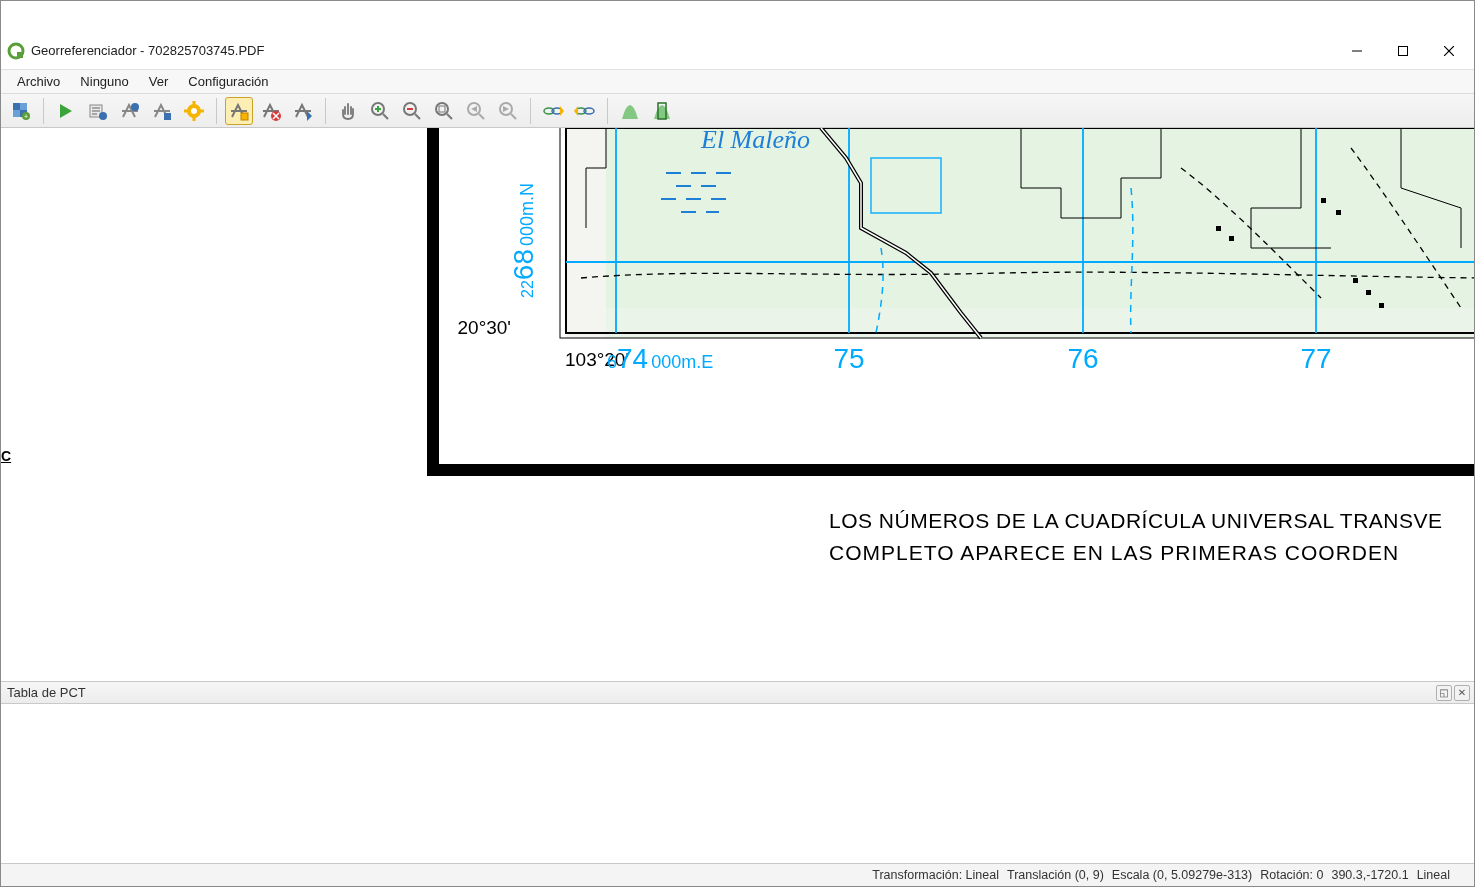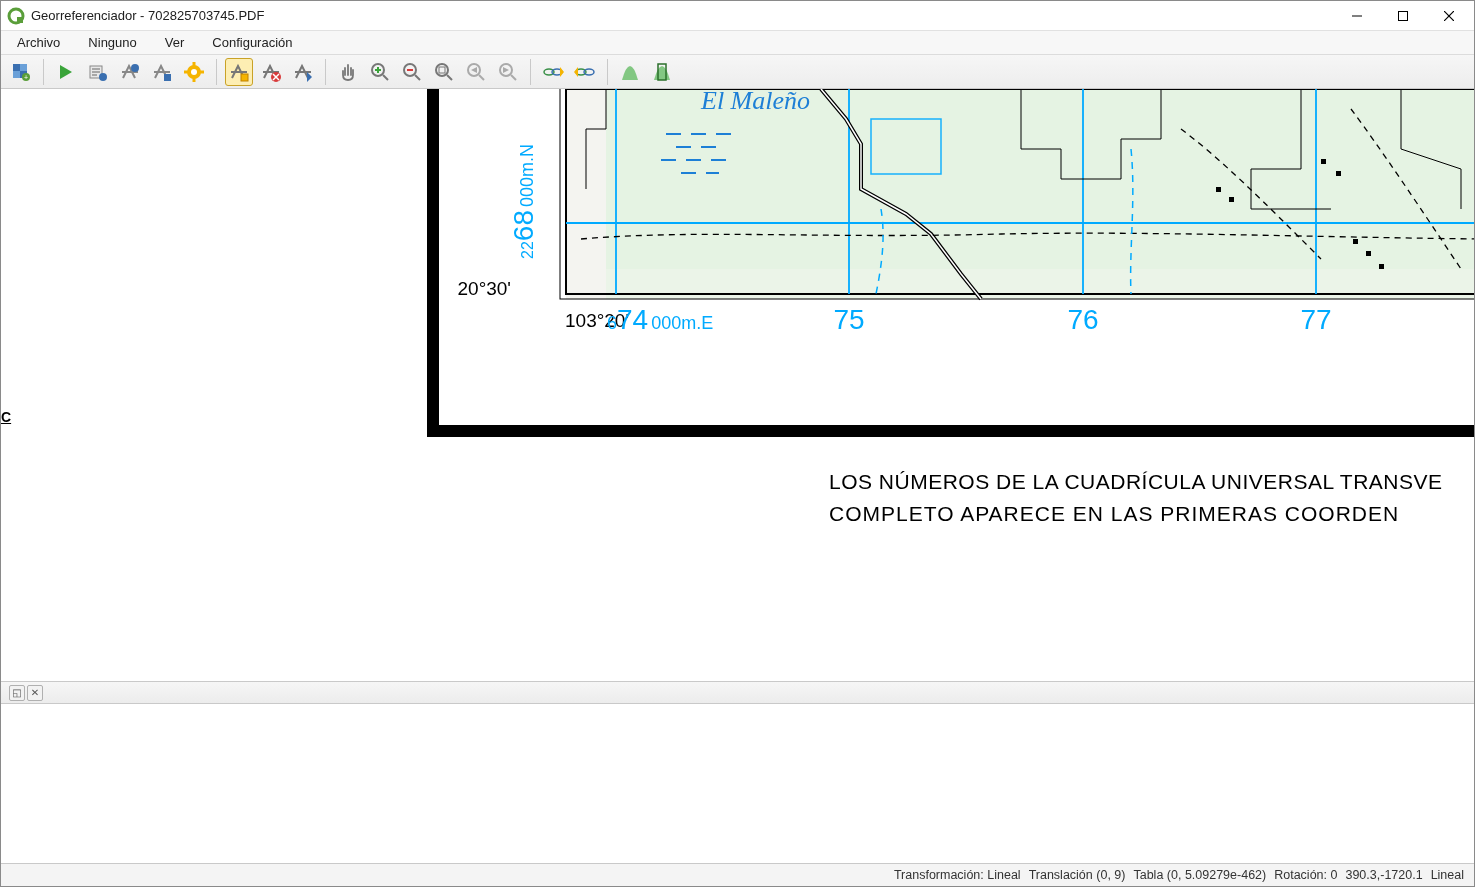--- a/index.html
+++ b/index.html
@@ -11,46 +11,47 @@
     height: 887px;
     overflow: hidden;
     display: flex;
     flex-direction: column;
     border: 1px solid #8a8a8a;
     background: #ffffff;
   }
 
   
   .titlebar {
-    height: 30px;
+    height: 38px;
     background: #ffffff;
     display: flex;
     align-items: center;
     padding: 0 2px 0 6px;
     border-bottom: 1px solid #e1e1e1;
+    margin-top: 31px;
   }
   .titlebar .app-icon {
     width: 18px; height: 18px; margin-right: 6px;
     display:flex; align-items:center; justify-content:center;
   }
   .titlebar .title { flex: 1; color: #202020; font-size: 13px; }
   .win-btns { display: flex; }
   .win-btn {
     width: 46px; height: 30px;
     display:flex; align-items:center; justify-content:center;
     color:#000;
   }
 
   
   .menubar {
     height: 24px;
     background: #f7f7f7;
     display: flex; align-items: center;
     padding: 0 6px;
-    gap: 8px;
+    gap: 0;
     border-bottom: 1px solid #dcdcdc;
   }
   .menubar .menu-item {
     padding: 2px 10px;
     font-size: 13px;
     color:#222;
   }
 
   
   .toolbar {
@@ -106,21 +107,21 @@
     height: 160px;
     background:#ffffff;
     border-bottom: 1px solid #c9c9c9;
   }
 
   
   .statusbar {
     height: 22px;
     background: #f4f4f4;
     display:flex; align-items:center; justify-content:flex-end;
-    padding: 0 10px;
+    padding: 0 24px;
     font-size: 12.5px;
     color:#333;
     gap: 8px;
   }
 
   
   .map-svg { position:absolute; left:0; top:0; }
 
   
   .left-cut {
@@ -410,38 +411,39 @@
     <text x="848" y="240" font-family="Arial" font-size="28" fill="#00aaff" text-anchor="middle">75</text>
     <text x="1082" y="240" font-family="Arial" font-size="28" fill="#00aaff" text-anchor="middle">76</text>
     <text x="1315" y="240" font-family="Arial" font-size="28" fill="#00aaff" text-anchor="middle">77</text>
 
     <text x="828" y="400" font-family="Arial" font-size="21" fill="#000" letter-spacing="0.5">LOS NÚMEROS DE LA CUADRÍCULA UNIVERSAL TRANSVE</text>
     <text x="828" y="432" font-family="Arial" font-size="21" fill="#000" letter-spacing="1">COMPLETO  APARECE  EN  LAS PRIMERAS  COORDEN</text>
   </svg>
 </div>
 
 <div class="panel-header">
+  <span class="title">Tabla de PCT</span>
   <span class="pbtn">◱</span>
   <span class="pbtn">✕</span>
 </div>
 
 <div class="panel-body"></div>
 
 <div class="statusbar">
   <span>
     <span>Transformación:</span>
     <span>Lineal</span>
   </span>
   <span>
     <span>Translación</span>
     <span>(0, 9)</span>
   </span>
   <span>
-    <span>Tabla</span>
-    <span>(0, 5.09279e-462)</span>
+    <span>Escala</span>
+    <span>(0, 5.09279e-313)</span>
   </span>
   <span>
     <span>Rotación:</span>
     <span>0</span>
   </span>
   <span>390.3,-1720.1</span>
   <span>Lineal</span>
 </div>
 
 </body></html>

